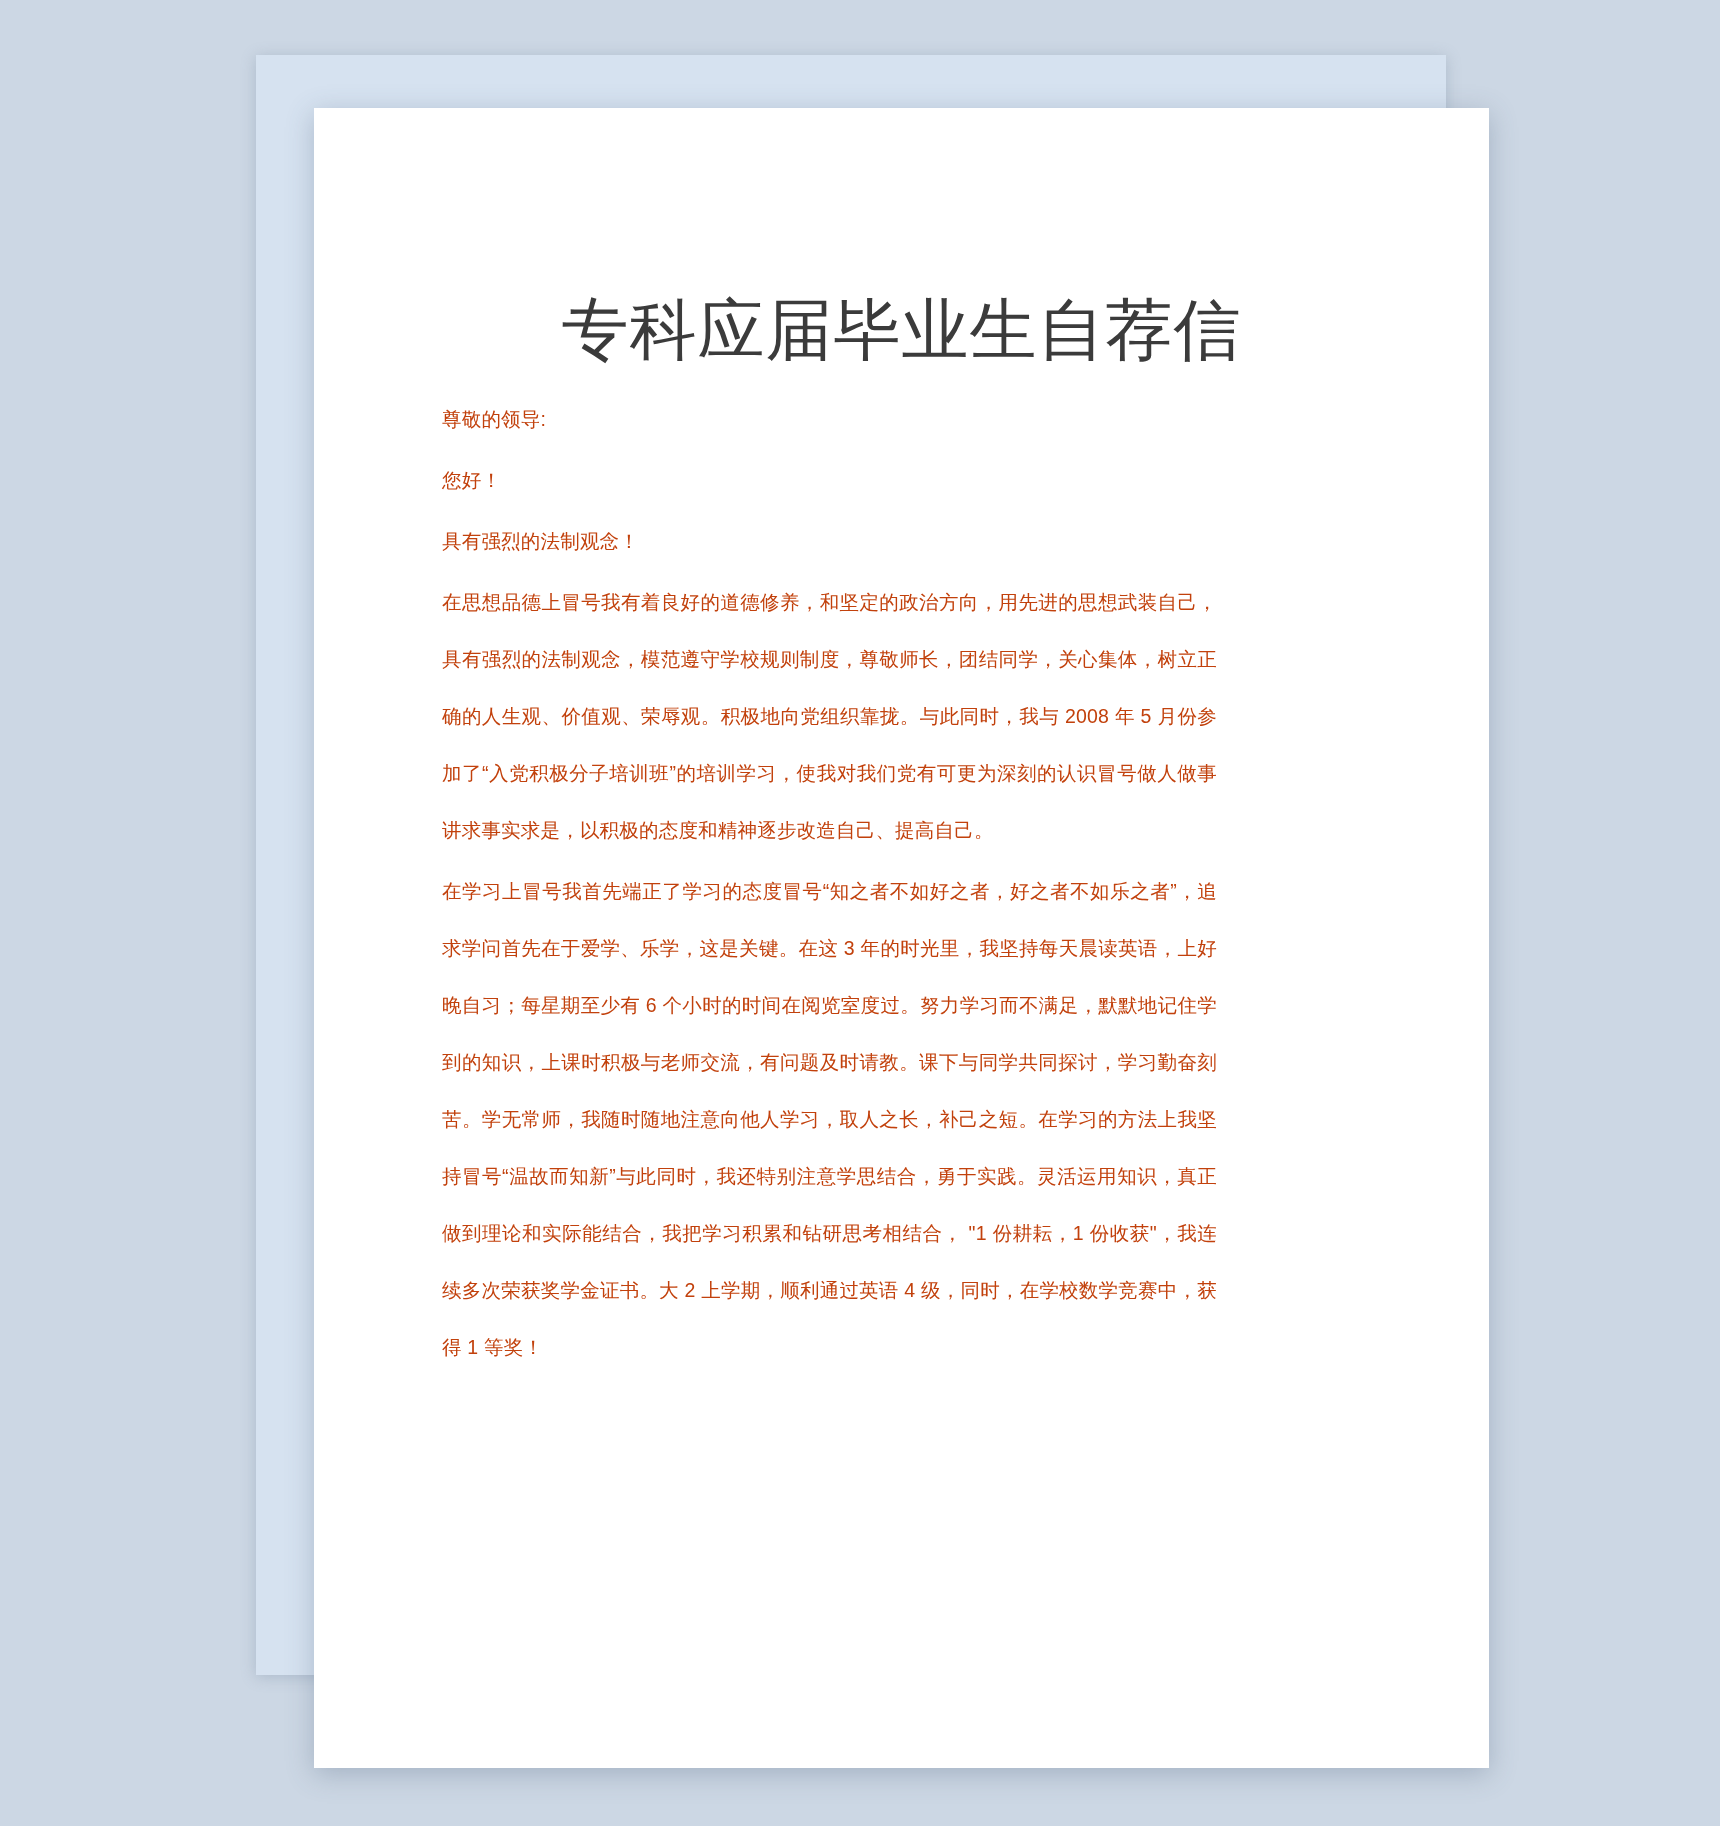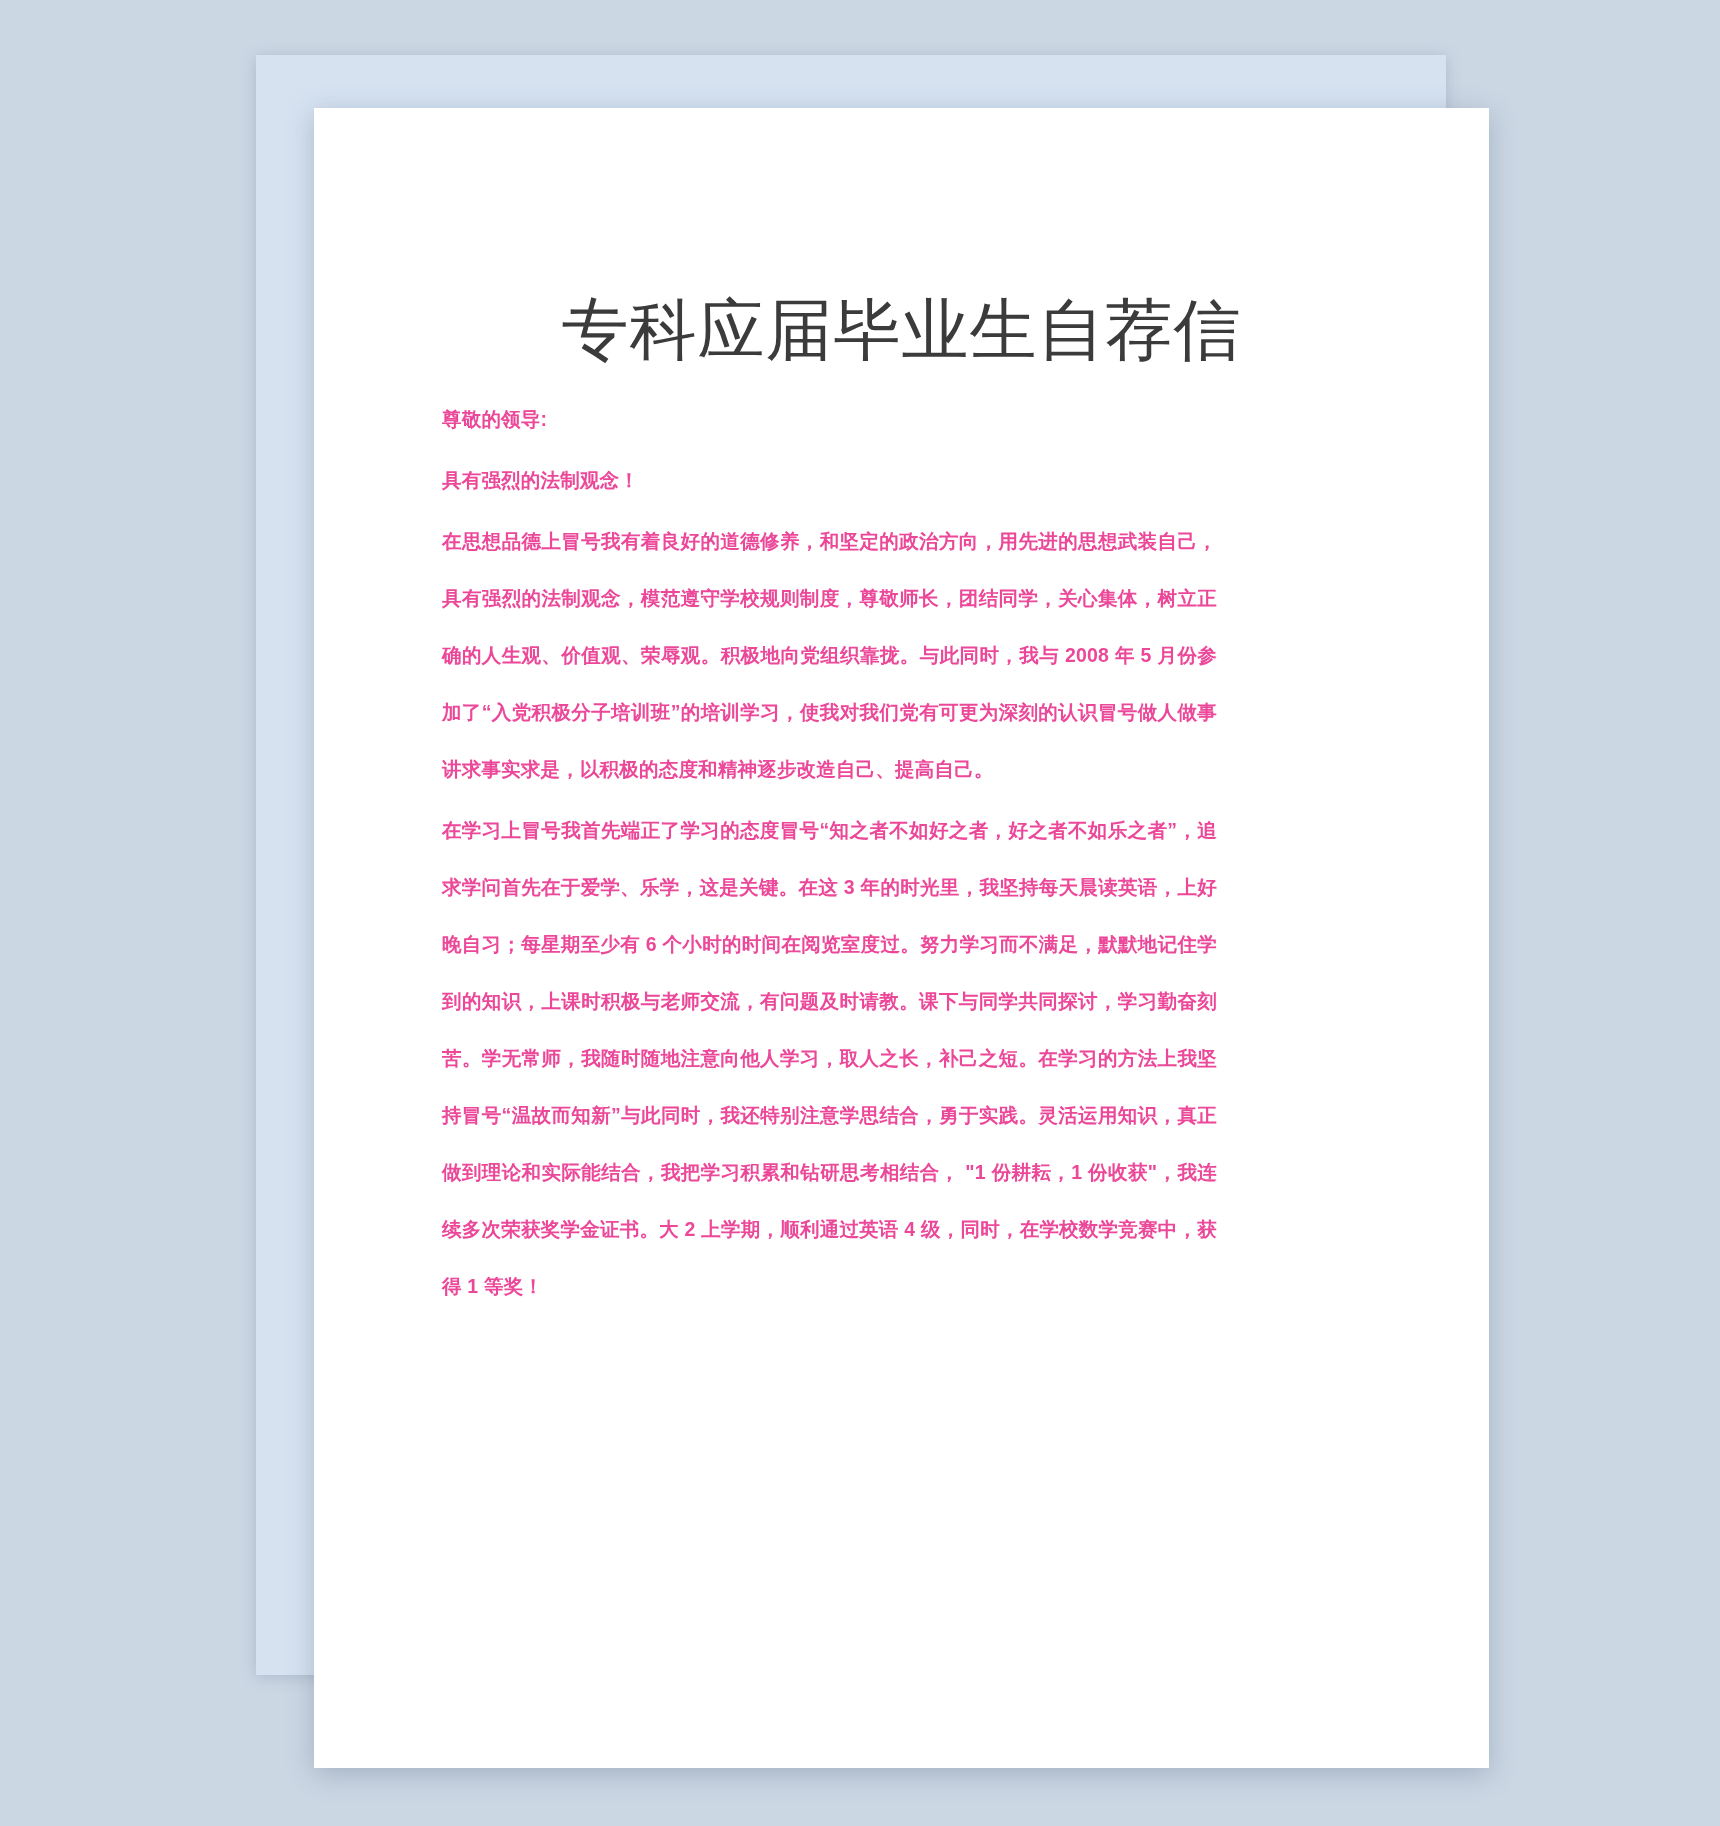--- a/index.html
+++ b/index.html
@@ -75,27 +75,26 @@
   .body-area {
     position: absolute;
     left: 128px;
     top: 283px;
     width: 775px;
   }
 
   .para {
     font-size: 19.5px;
     line-height: 57px;
-    color: #ec4899;
+    color: #c2410c;
     text-align: justify;
     text-justify: inter-ideograph;
     margin: 0 0 4px 0;
     letter-spacing: 0.2px;
     word-break: break-all;
-    font-weight: bold;
   }
 
   .para.short {
     text-align: left;
   }
 </style>
 </head>
 <body>
 
 <div id="stage">
@@ -104,20 +103,21 @@
 
   <div class="page">
     <div class="page-inner">
 
       <h1 class="doc-title">专科应届毕业生自荐信</h1>
 
       <div class="body-area">
 
         <p class="para short">尊敬的领导:</p>
 
+        <p class="para short">您好！</p>
 
         <p class="para short">具有强烈的法制观念！</p>
 
 
 
         <p class="para">在思想品德上冒号我有着良好的道德修养，和坚定的政治方向，用先进的思想武装自己，具有强烈的法制观念，模范遵守学校规则制度，尊敬师长，团结同学，关心集体，树立正确的人生观、价值观、荣辱观。积极地向党组织靠拢。与此同时，我与 2008 年 5 月份参加了“入党积极分子培训班”的培训学习，使我对我们党有可更为深刻的认识冒号做人做事讲求事实求是，以积极的态度和精神逐步改造自己、提高自己。</p>
 
         <p class="para">在学习上冒号我首先端正了学习的态度冒号“知之者不如好之者，好之者不如乐之者”，追求学问首先在于爱学、乐学，这是关键。在这 3 年的时光里，我坚持每天晨读英语，上好晚自习；每星期至少有 6 个小时的时间在阅览室度过。努力学习而不满足，默默地记住学到的知识，上课时积极与老师交流，有问题及时请教。课下与同学共同探讨，学习勤奋刻苦。学无常师，我随时随地注意向他人学习，取人之长，补己之短。在学习的方法上我坚持冒号“温故而知新”与此同时，我还特别注意学思结合，勇于实践。灵活运用知识，真正做到理论和实际能结合，我把学习积累和钻研思考相结合， "1 份耕耘，1 份收获"，我连续多次荣获奖学金证书。大 2 上学期，顺利通过英语 4 级，同时，在学校数学竞赛中，获得 1 等奖！</p>
 
       </div>

